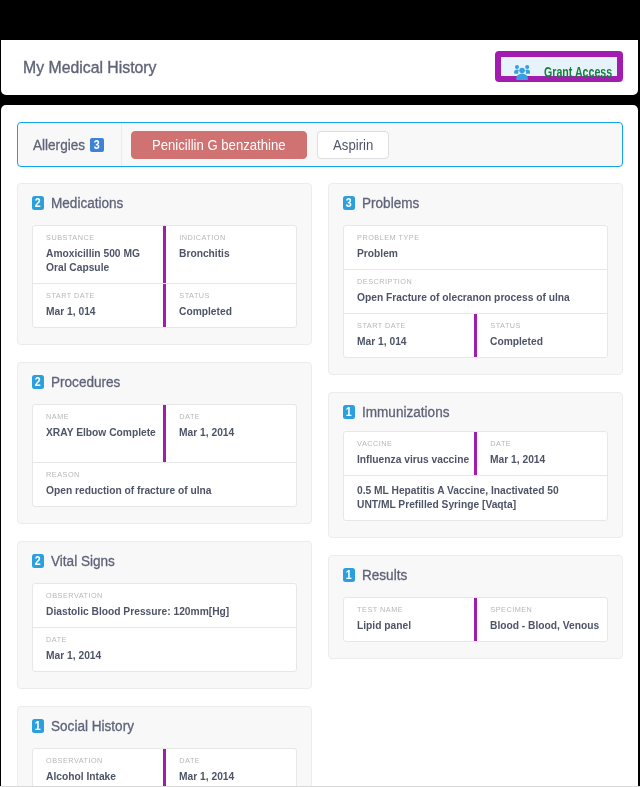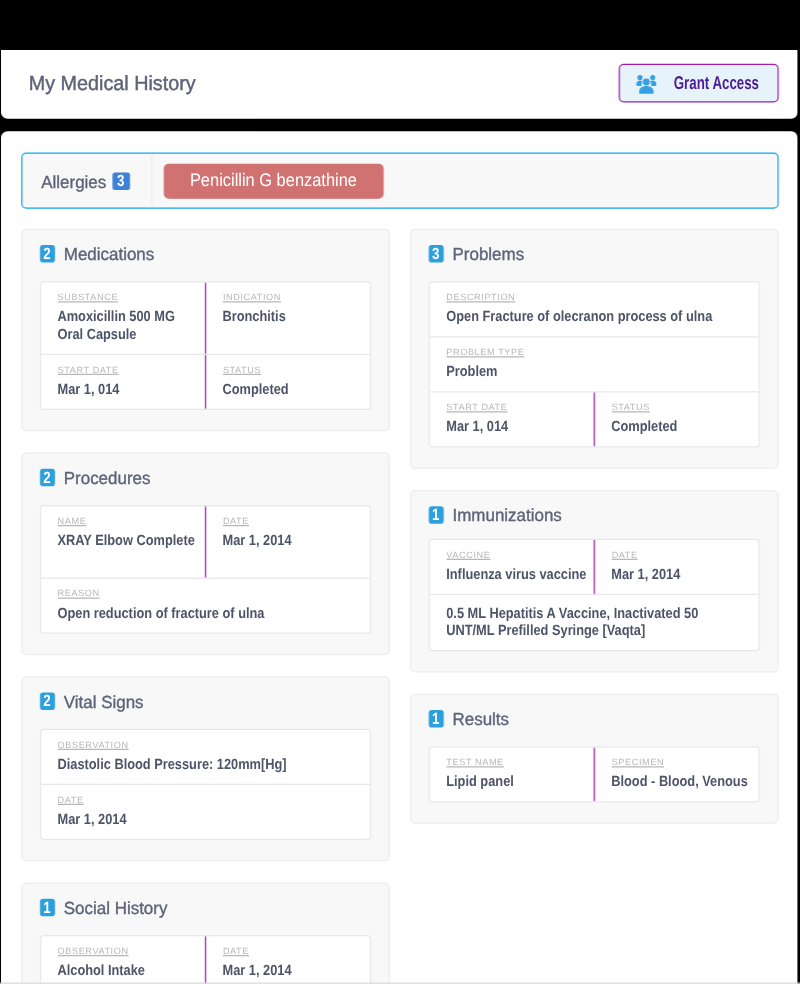--- a/index.html
+++ b/index.html
@@ -24,22 +24,22 @@
     display:flex;align-items:center;
     font-size:16.3px;color:#5e6378;
   }
   .app-title span{
     display:inline-block;transform:scaleX(.971) translateZ(0);transform-origin:left center;
     -webkit-text-stroke:.35px #5e6378;
   }
   .grant-access{
     position:absolute;left:494px;top:11px;
     width:128px;height:31px;box-sizing:border-box;
-    background:#e7f3fb;border:1px solid #a21caf;border-radius:4px;
-    color:#4c1d95;font-size:14.8px;font-weight:bold;
+    background:#e7f3fb;border:6px solid #a21caf;border-radius:4px;
+    color:#15803d;font-size:14.8px;font-weight:bold;
     cursor:pointer;
   }
   .grant-access .ic{position:absolute;left:13.2px;top:7.7px;}
   .grant-access .lbl-ga{
     position:absolute;left:43px;top:0;height:29px;line-height:30px;
     white-space:nowrap;
     transform:scaleX(.719) translateZ(0);transform-origin:left center;
   }
   .grant-access svg{display:block;}
 
@@ -114,26 +114,26 @@
   .card-badge span{display:inline-block;transform:scaleX(.82) translateZ(0);}
   .card-title{
     color:#5e6378;font-size:14px;line-height:15.6px;
     display:inline-block;transform:scaleX(.969) translateZ(0);transform-origin:left center;
     -webkit-text-stroke:.3px #5e6378;
   }
   .tbl{background:#fff;border:1px solid #e7e7e7;border-radius:3px;overflow:hidden;}
   .trow{display:flex;border-top:1px solid #e7e7e7;}
   .trow:first-child{border-top:none;}
   .cell{flex:1 1 0;padding:7px 4.4px 9px 13.6px;box-sizing:border-box;min-width:0;}
-  .cell + .cell{border-left:1px solid #a21caf;}
+  .cell + .cell{border-left:3px solid #a21caf;}
   .cell:only-child{padding-right:30px;}
   .lbl{
     color:#b7b7b9;font-size:7.3px;letter-spacing:.48px;
     text-transform:uppercase;margin-bottom:3px;line-height:10px;
-    white-space:nowrap;transform:translateZ(0);text-decoration:underline;
+    white-space:nowrap;transform:translateZ(0);
   }
   .val{
     color:#4e5468;font-size:11.8px;font-weight:bold;line-height:14px;
     display:block;transform:scaleX(.868) translateZ(0);transform-origin:left top;width:115.207%;
   }
 </style>
 </head>
 <body>
 
 <div class="frame">
@@ -162,20 +162,23 @@
       <div class="allergies-label">
         <span class="alabel">Allergies</span>
         <span class="count-badge">
             <span>3</span>
           </span>
       </div>
       <div class="allergy-list" id="allergy-list">
           <div class="pill danger">
             <span>Penicillin G benzathine</span>
           </div>
+          <div class="pill plain">
+            <span>Aspirin</span>
+          </div>
         </div>
     </div>
 
     <div class="cols" id="cols">
         <div class="col">
           <div class="card">
             <div class="card-head">
               <span class="card-badge">
                 <span>2</span>
               </span>
@@ -277,28 +280,28 @@
           <div class="card">
             <div class="card-head">
               <span class="card-badge">
                 <span>3</span>
               </span>
               <span class="card-title">Problems</span>
             </div>
             <div class="tbl">
               <div class="trow">
                 <div class="cell">
+                  <div class="lbl">PROBLEM TYPE</div>
+                  <div class="val">Problem</div>
+                </div>
+              </div>
+              <div class="trow">
+                <div class="cell">
                   <div class="lbl">DESCRIPTION</div>
                   <div class="val">Open Fracture of olecranon process of ulna</div>
-                </div>
-              </div>
-              <div class="trow">
-                <div class="cell">
-                  <div class="lbl">PROBLEM TYPE</div>
-                  <div class="val">Problem</div>
                 </div>
               </div>
               <div class="trow">
                 <div class="cell">
                   <div class="lbl">START DATE</div>
                   <div class="val">Mar 1, 014</div>
                 </div>
                 <div class="cell">
                   <div class="lbl">STATUS</div>
                   <div class="val">Completed</div>

